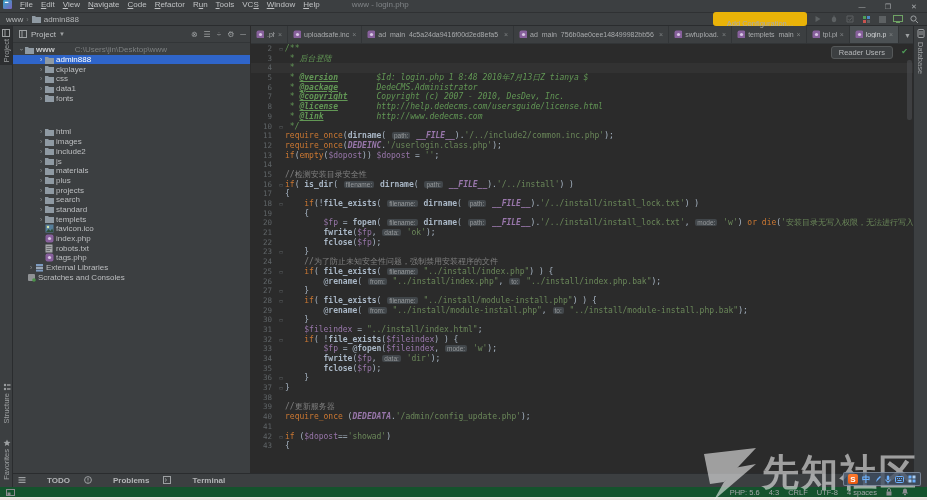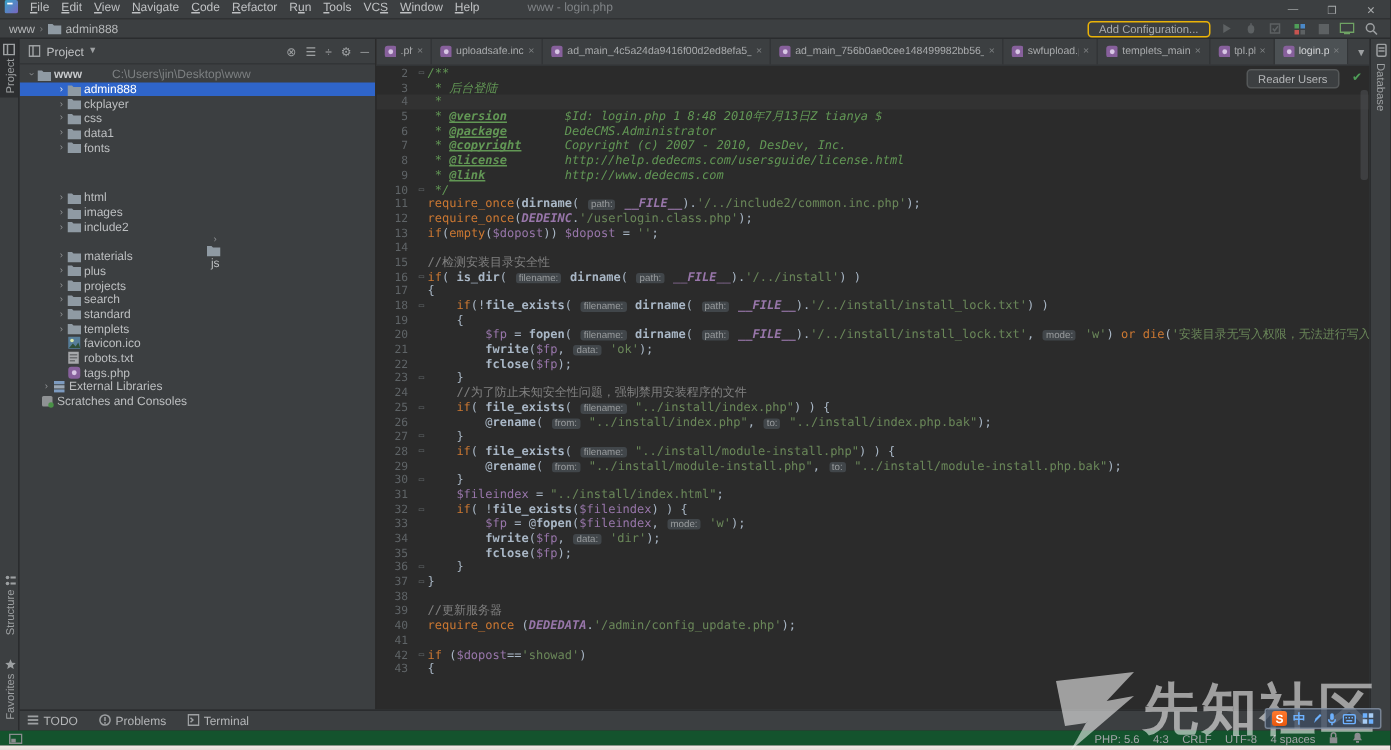--- a/index.html
+++ b/index.html
@@ -14,21 +14,21 @@
   .menu-item u { text-decoration:underline; }
   .wintitle { font-size:8px; color:#808487; margin-left:28px; white-space:nowrap; }
   .wincontrols { margin-left:auto; display:flex; height:13px; }
   .winbtn { width:26px; height:13px; display:flex; align-items:center; justify-content:center; font-size:7px; color:#a7aaac; }
 
   
   .navbar { position:absolute; top:13px; left:0; right:0; height:13px; background:#3c3f41; border-bottom:1px solid #2a2c2e; display:flex; align-items:center; z-index:5;}
   .crumbs { display:flex; align-items:center; font-size:8px; color:#b6b8ba; padding-left:6px; gap:3px;}
   .crumb-sep { color:#7a7d7f; font-size:7px; }
   .runbar { margin-left:auto; display:flex; align-items:center; gap:6px; padding-right:8px; }
-  .addconfig { font-size:7.5px; color:#a9abad; background:transparent; border:1px solid #eab308; border-radius:3px; padding:0px 7px; height:11px; line-height:9px; }
+  .addconfig { font-size:7.5px; color:#a9abad; background:transparent; border:7px solid #eab308; border-radius:3px; padding:0px 7px; height:11px; line-height:9px; }
   .toolico { width:10px; height:10px; display:flex; align-items:center; justify-content:center; }
 
   
   .main { position:absolute; top:26px; left:0; height:447px; width:927px; }
 
   .actbar-left { position:absolute; left:0; top:0; width:13px; height:461px; background:#3c3f41; border-right:1px solid #2a2c2e; z-index:4; }
   .act-tab { display:flex; flex-direction:column; align-items:center; padding:3px 0; gap:2px; }
   .act-tab.active { background:#2d2f31; }
   .vlabel-left { writing-mode:vertical-rl; transform:rotate(180deg); font-size:7.5px; color:#9da0a2; }
   .vlabel-right { writing-mode:vertical-rl; font-size:7.5px; color:#9da0a2; }
@@ -68,21 +68,21 @@
   .tk-cn{color:#9876aa;font-style:italic;font-weight:bold;}
   .tk-h{background:#41464a;color:#989b9d;border-radius:2px;padding:0 2px;font-size:6.5px;margin:0 1px;font-family:"Liberation Sans",sans-serif;}
   .reader-mode { position:absolute; top:20px; right:20px; background:#3c3f41; border:1px solid #555859; border-radius:3px; font-size:7.5px; color:#b6b8ba; padding:1px 7px; z-index:3;}
   .insp-ok { position:absolute; top:21px; right:5px; color:#4f9e58; font-size:8px; z-index:3;}
   .vscroll { position:absolute; top:34px; right:1px; width:5px; height:60px; background:#47494b; border-radius:2px; opacity:.7;}
 
   .actbar-right { position:absolute; right:0; top:0; width:14px; height:461px; background:#3c3f41; border-left:1px solid #2a2c2e; display:flex; flex-direction:column; align-items:center; padding-top:3px; gap:4px; z-index:4;}
 
   
   .dockbar { position:absolute; top:473px; left:0; right:0; height:14px; background:#3c3f41; border-top:1px solid #2a2c2e; display:flex; align-items:center; padding-left:18px; gap:14px; z-index:2;}
-  .dock-item { display:flex; align-items:center; gap:3px; font-size:8px; color:#b3b5b7; }
+  .dock-item { display:flex; align-items:center; gap:21px; font-size:8px; color:#b3b5b7;font-weight:bold; }
   .statusbar { position:absolute; top:487px; left:0; right:0; height:10px; background:#14532d; display:flex; align-items:center; font-size:7.5px; color:#a4a7a9; padding:0 6px; z-index:2;}
   .status-right { margin-left:auto; display:flex; align-items:center; gap:9px; padding-right:12px;}
   .bottomstrip { position:absolute; top:497px; left:0; right:0; height:3px; background:linear-gradient(#f3e9e7,#e7dcd9); z-index:6;}
 
   
   .watermark { position:absolute; left:700px; top:448px; width:227px; height:52px; z-index:7; pointer-events:none; display:flex; align-items:flex-start; opacity:.55; }
   .wm-text { font-size:37px; font-weight:bold; color:#ffffff; letter-spacing:2px; line-height:50px; font-family:"DejaVu Sans",sans-serif; }
   .ime { position:absolute; left:843px; top:472px; height:14px; display:flex; align-items:center; gap:4px; background:rgba(62,76,96,.78); border:1px solid rgba(190,205,220,.45); border-radius:2px; padding:0 4px; z-index:8; }
   .ime-s { width:10px; height:10px; background:linear-gradient(#ff7a2e,#e8570f); color:#fff; font-weight:bold; font-size:8px; border-radius:2px; display:flex; align-items:center; justify-content:center; }
   .ime-zh { color:#6db1ff; font-size:8.5px; font-weight:bold; line-height:10px; }
@@ -299,21 +299,21 @@
         </div>
         <div class="tree-row" style="padding-left: 24px;">
           <span class="tree-arrow">›</span>
           <span class="tree-ico">
             <svg width="9" height="8" viewBox="0 0 9 8">
               <path fill="#8f9aa3" d="M0 1h3l1 1h5v6H0z"></path>
             </svg>
           </span>
           <span>include2</span>
         </div>
-        <div class="tree-row" style="padding-left: 24px; flex-direction: column;">
+        <div class="tree-row" style="padding-left: 24px;">
           <span class="tree-arrow">›</span>
           <span class="tree-ico">
             <svg width="9" height="8" viewBox="0 0 9 8">
               <path fill="#8f9aa3" d="M0 1h3l1 1h5v6H0z"></path>
             </svg>
           </span>
           <span>js</span>
         </div>
         <div class="tree-row" style="padding-left: 24px;">
           <span class="tree-arrow">›</span>
@@ -371,20 +371,29 @@
         </div>
         <div class="tree-row" style="padding-left: 32px;">
           <span class="tree-ico">
             <svg width="9" height="9">
               <rect x="0.5" y="0.5" width="8" height="8" fill="#567e9a"></rect>
               <circle cx="3" cy="3" r="1.2" fill="#d8e6a8"></circle>
               <path d="M1 8l2.6-3 1.8 2 1.8-2.6L8.5 8z" fill="#2f4f38"></path>
             </svg>
           </span>
           <span>favicon.ico</span>
+        </div>
+        <div class="tree-row" style="padding-left: 32px;">
+          <span class="tree-ico">
+            <svg width="9" height="9">
+              <rect x="0.5" y="0.5" width="8" height="8" rx="2" fill="#87609c"></rect>
+              <circle cx="4.5" cy="4.5" r="1.6" fill="#d8c7e4"></circle>
+            </svg>
+          </span>
+          <span>index.php</span>
         </div>
         <div class="tree-row" style="padding-left: 32px;">
           <span class="tree-ico">
             <svg width="8" height="9">
               <rect x="0.5" y="0.5" width="7" height="8" fill="#a6a8ab"></rect>
               <rect x="1.5" y="2" width="5" height="1" fill="#6b6d70"></rect>
               <rect x="1.5" y="4" width="5" height="1" fill="#6b6d70"></rect>
               <rect x="1.5" y="6" width="3.5" height="1" fill="#6b6d70"></rect>
             </svg>
           </span>

